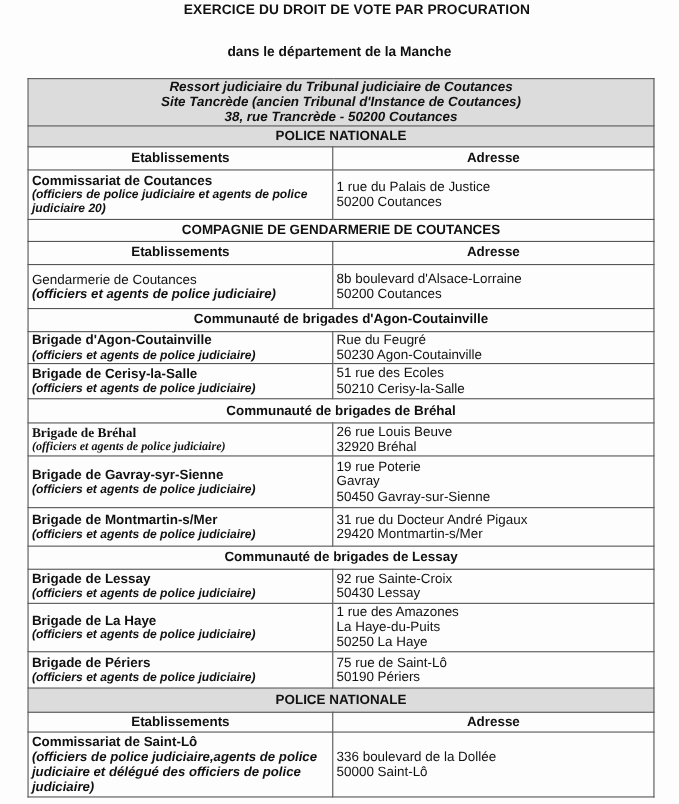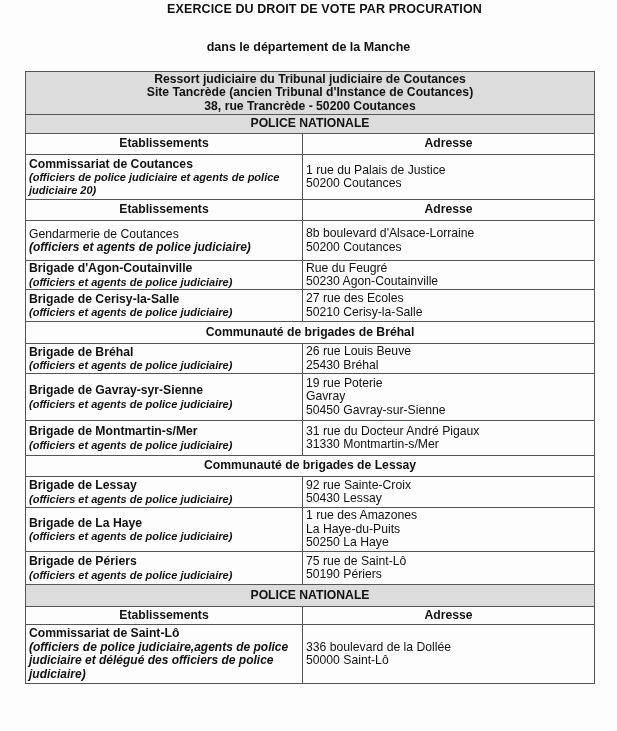--- a/index.html
+++ b/index.html
@@ -40,21 +40,21 @@
 </div>
 
 <table>
   <colgroup>
       <col class="c1">
       <col class="c2">
     </colgroup>
 
   <tbody>
       <tr>
-    <td colspan="2" class="gray center bold" style="height:42px;">
+    <td colspan="2" class="gray center bold" style="height:42px;font-style:italic;">
       <div>Ressort judiciaire du Tribunal judiciaire de Coutances</div>
       <div>Site Tancrède (ancien Tribunal d'Instance de Coutances)</div>
       <div>38, rue Trancrède - 50200 Coutances</div>
     </td>
   </tr>
 
   <tr>
     <td colspan="2" class="gray center bold" style="height:18px;">POLICE NATIONALE</td>
   </tr>
   <tr class="hdr">
@@ -65,88 +65,94 @@
     <td style="height:44px;">
       <span class="name">Commissariat de Coutances</span>
       <span class="ital">(officiers de police judiciaire et agents de police judiciaire 20)</span>
     </td>
     <td class="addr">
       <span>1 rue du Palais de Justice</span>
       <span>50200 Coutances</span>
     </td>
   </tr>
 
+  <tr>
+    <td colspan="2" class="center bold" style="height:19px;">COMPAGNIE DE GENDARMERIE DE COUTANCES</td>
+  </tr>
   <tr class="hdr">
     <td class="center bold">Etablissements</td>
     <td class="center bold">Adresse</td>
   </tr>
   <tr>
     <td style="height:39px;">
       <span class="name" style="font-weight:normal;">Gendarmerie de Coutances</span>
       <span class="ital" style="font-size:12px;">(officiers et agents de police judiciaire)</span>
     </td>
     <td class="addr">
       <span>8b boulevard d'Alsace-Lorraine</span>
       <span>50200 Coutances</span>
     </td>
   </tr>
 
   <tr>
+    <td colspan="2" class="center bold" style="height:20px;">Communauté de brigades d'Agon-Coutainville</td>
+  </tr>
+  <tr>
     <td style="height:28px;">
       <span class="name">Brigade d'Agon-Coutainville</span>
       <span class="ital">(officiers et agents de police judiciaire)</span>
     </td>
     <td class="addr">
       <span>Rue du Feugré</span>
       <span>50230 Agon-Coutainville</span>
     </td>
   </tr>
   <tr>
     <td style="height:31px;">
       <span class="name">Brigade de Cerisy-la-Salle</span>
       <span class="ital">(officiers et agents de police judiciaire)</span>
     </td>
     <td class="addr">
-      <span>27 rue des Ecoles</span>
+      <span>51 rue des Ecoles</span>
       <span>50210 Cerisy-la-Salle</span>
     </td>
   </tr>
 
   <tr>
     <td colspan="2" class="center bold" style="height:21px;">Communauté de brigades de Bréhal</td>
   </tr>
   <tr>
-    <td style="height:29px;">
+    <td style="height:29px;font-family:Liberation Serif, serif;">
       <span class="name">Brigade de Bréhal</span>
       <span class="ital">(officiers et agents de police judiciaire)</span>
     </td>
     <td class="addr">
       <span>26 rue Louis Beuve</span>
-      <span>25430 Bréhal</span>
+      <span>32920 Bréhal</span>
     </td>
   </tr>
   <tr>
     <td style="height:46px;">
       <span class="name">Brigade de Gavray-syr-Sienne</span>
       <span class="ital">(officiers et agents de police judiciaire)</span>
     </td>
     <td class="addr">
       <span>19 rue Poterie</span>
       <span>Gavray</span>
       <span>50450 Gavray-sur-Sienne</span>
     </td>
   </tr>
   <tr>
     <td style="height:34px;">
       <span class="name">Brigade de Montmartin-s/Mer</span>
       <span class="ital">(officiers et agents de police judiciaire)</span>
     </td>
     <td class="addr">
       <span>31 rue du Docteur André Pigaux</span>
-      <span>31330 Montmartin-s/Mer</span>
+      <span>29420 Montmartin-s/Mer</span>
     </td>
   </tr>
 
   <tr>
     <td colspan="2" class="center bold" style="height:20px;">Communauté de brigades de Lessay</td>
   </tr>
   <tr>
     <td style="height:30px;">
       <span class="name">Brigade de Lessay</span>
       <span class="ital">(officiers et agents de police judiciaire)</span>

